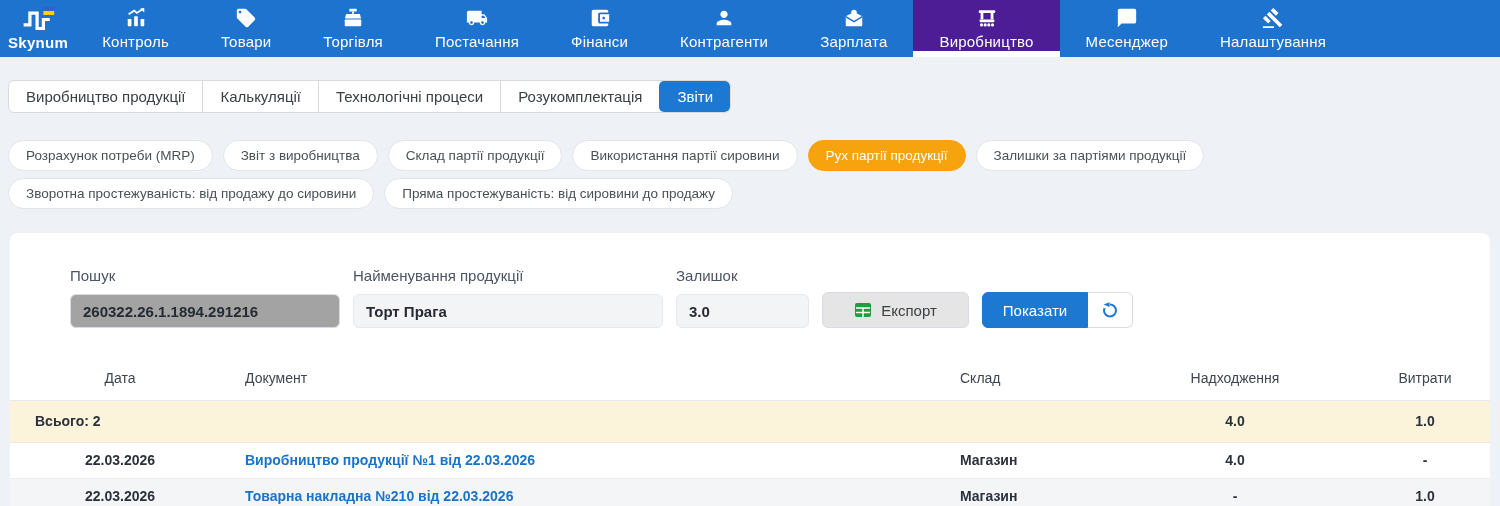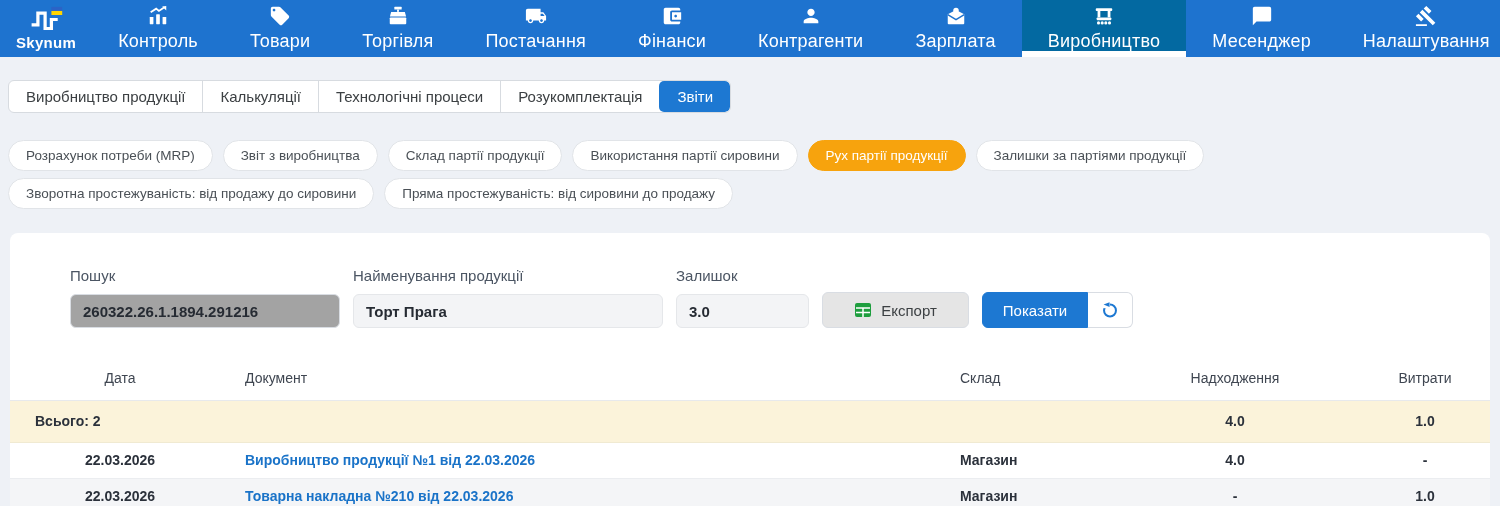--- a/index.html
+++ b/index.html
@@ -11,30 +11,30 @@
   }
   
   .topnav {
     height: 57px;
     background: #1e73cf;
     display: flex;
     align-items: stretch;
   }
   .logo {
     display: flex; flex-direction: column; align-items: center; justify-content: center;
-    padding: 0 16px; gap: 1px;
+    padding: 0 8px; gap: 1px;
   }
   .logo-text { color:#fff; font-weight:700; font-size:15px; letter-spacing:.3px; }
   .nav-item {
     display: flex; flex-direction: column; align-items: center; justify-content: center;
     gap: 4px; padding: 0 26px; position: relative; cursor: pointer;
   }
   .nav-item .icn { width:22px; height:22px; display:block; }
-  .nav-label { color:#fff; font-size:18px; font-weight:500; letter-spacing:.2px; white-space:nowrap; }
-  .nav-item.active { background:#0369a1; }
+  .nav-label { color:#fff; font-size:15px; font-weight:500; letter-spacing:.2px; white-space:nowrap; }
+  .nav-item.active { background:#4c1d95; }
   .nav-item.active::after {
     content:""; position:absolute; left:0; right:0; bottom:0; height:6px; background:#fff;
   }
   
   .tabbar {
     display: inline-flex;
     margin: 23px 0 8px 8px;
     background: #fff;
     border: 1px solid #d7dbe0;
     border-radius: 6px;

